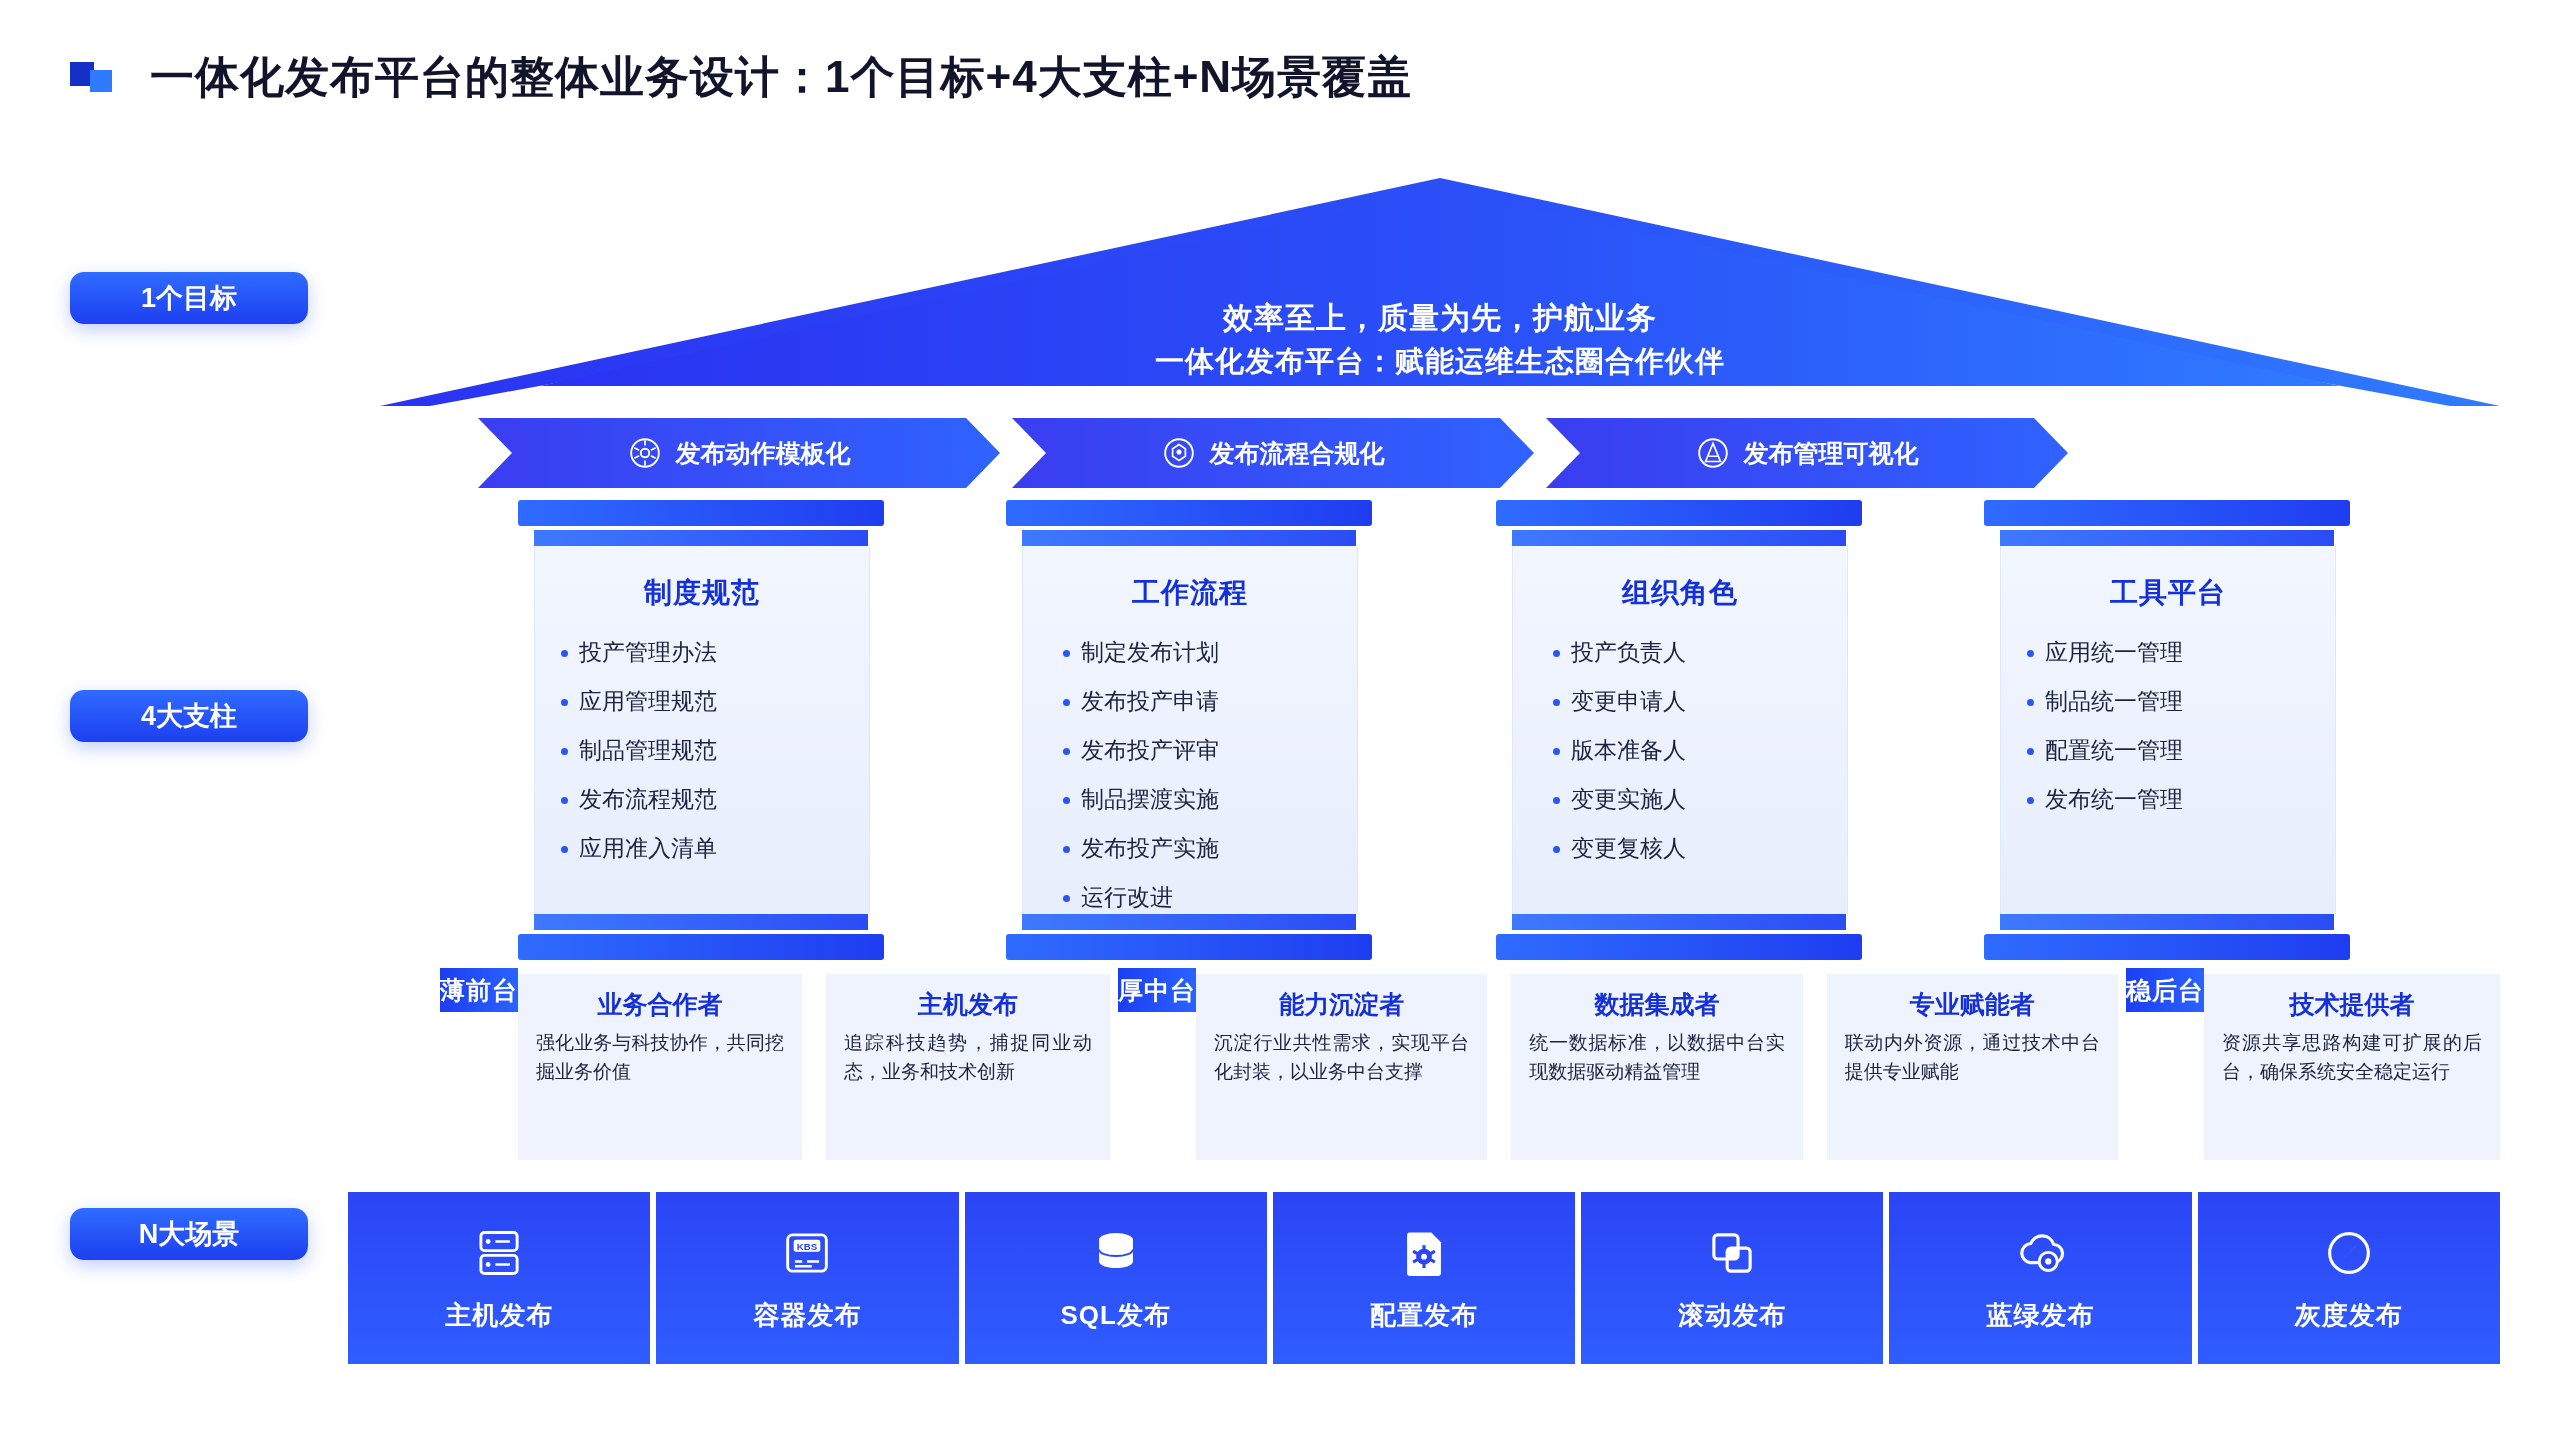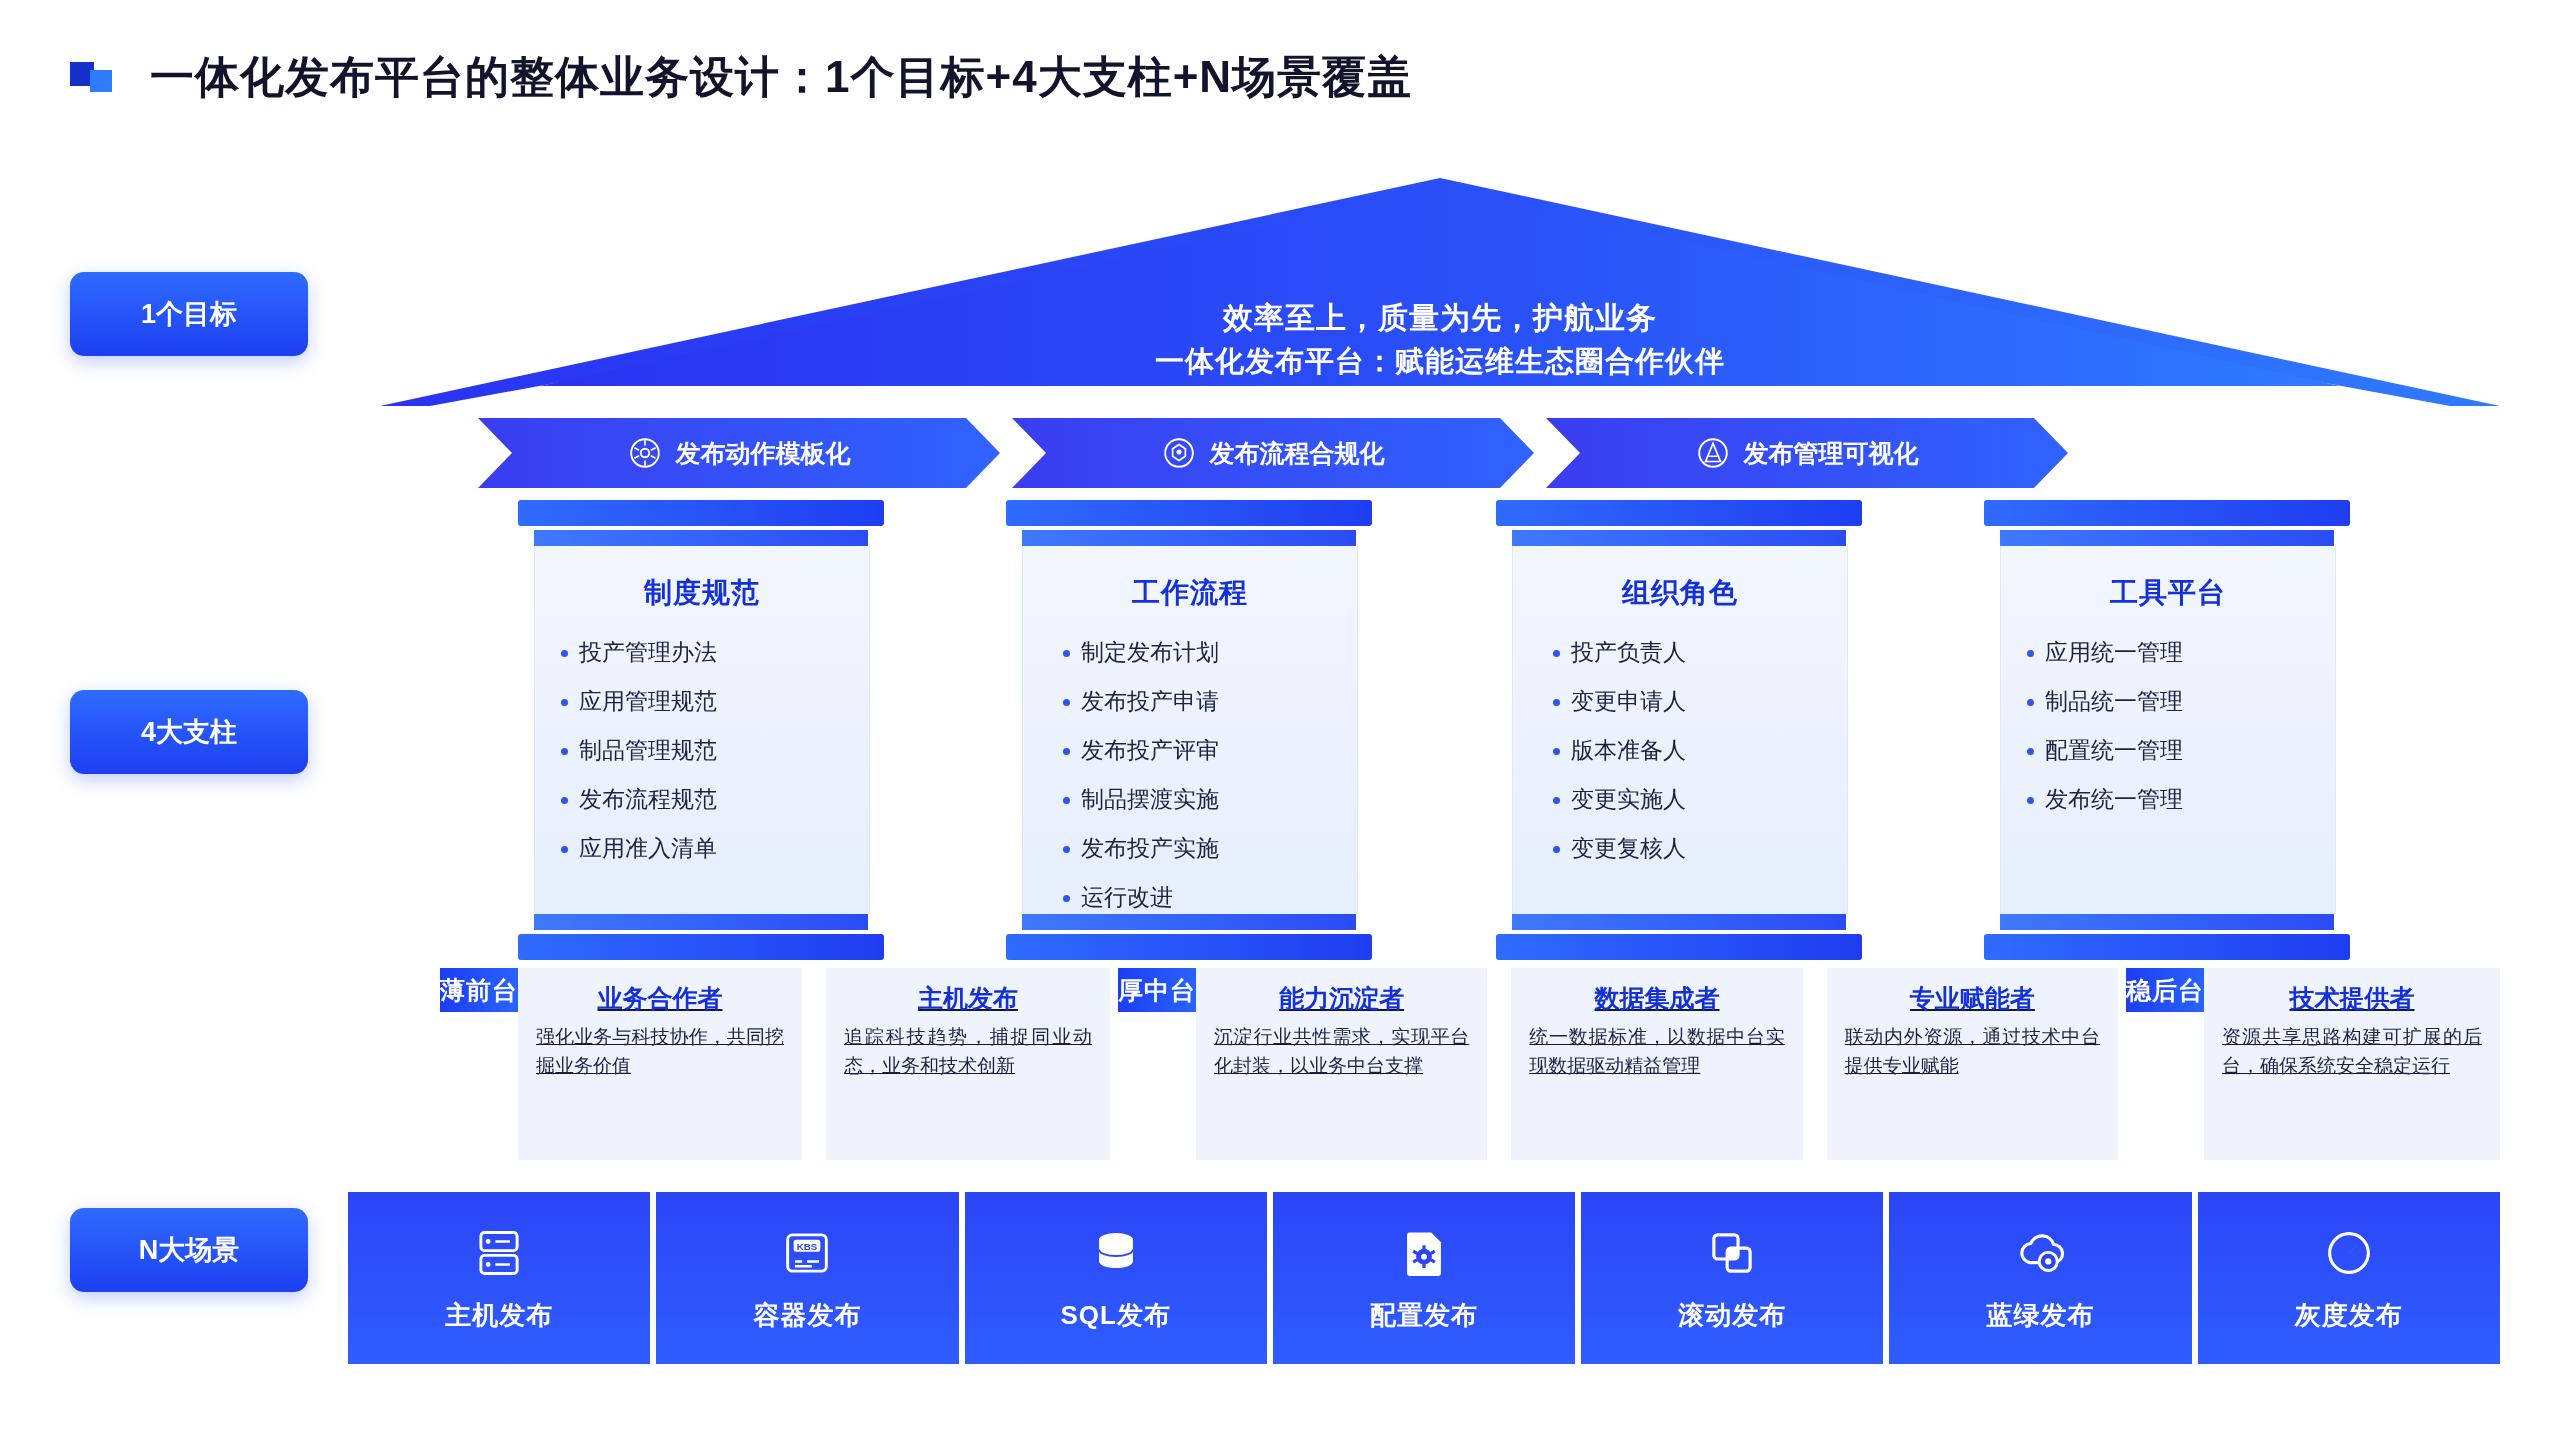--- a/index.html
+++ b/index.html
@@ -51,21 +51,21 @@
     font-weight: bold;
     letter-spacing: 1px;
     color: #11142a;
     white-space: nowrap;
   }
 
   
   .stage-label {
     position: absolute;
     width: 238px;
-    height: 84px;
+    height: 52px;
     border-radius: 14px;
     background: linear-gradient(180deg, #2f6bff 0%, #1d3ff0 100%);
     color: #fff;
     font-size: 27px;
     font-weight: bold;
     display: flex;
     align-items: center;
     justify-content: center;
     box-shadow: 0 6px 18px rgba(35,80,255,.28);
   }
@@ -230,21 +230,21 @@
     font-weight: bold;
     display: flex;
     align-items: center;
     justify-content: center;
     letter-spacing: 1px;
   }
   .plat-cols {
     display: flex;
     flex: 1;
     gap: 24px;
-    text-decoration: underline;
+    margin-top: 6px;
   }
   .plat-card {
     flex: 1 1 0;
     background: #eef3fe;
     padding: 14px 18px 12px 18px;
     box-sizing: border-box;
   }
   .plat-card h4 {
     margin: 0 0 8px 0;
     text-align: center;

